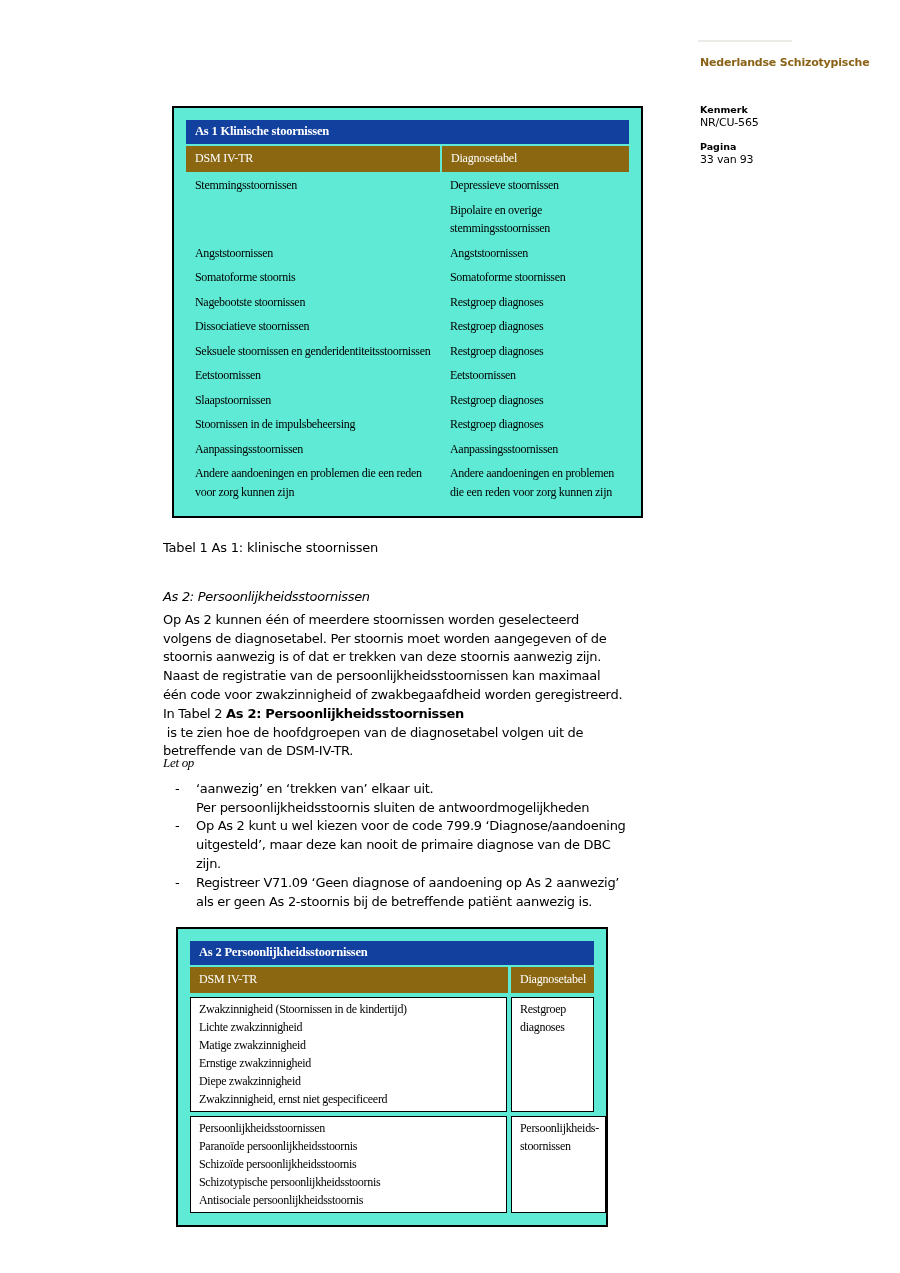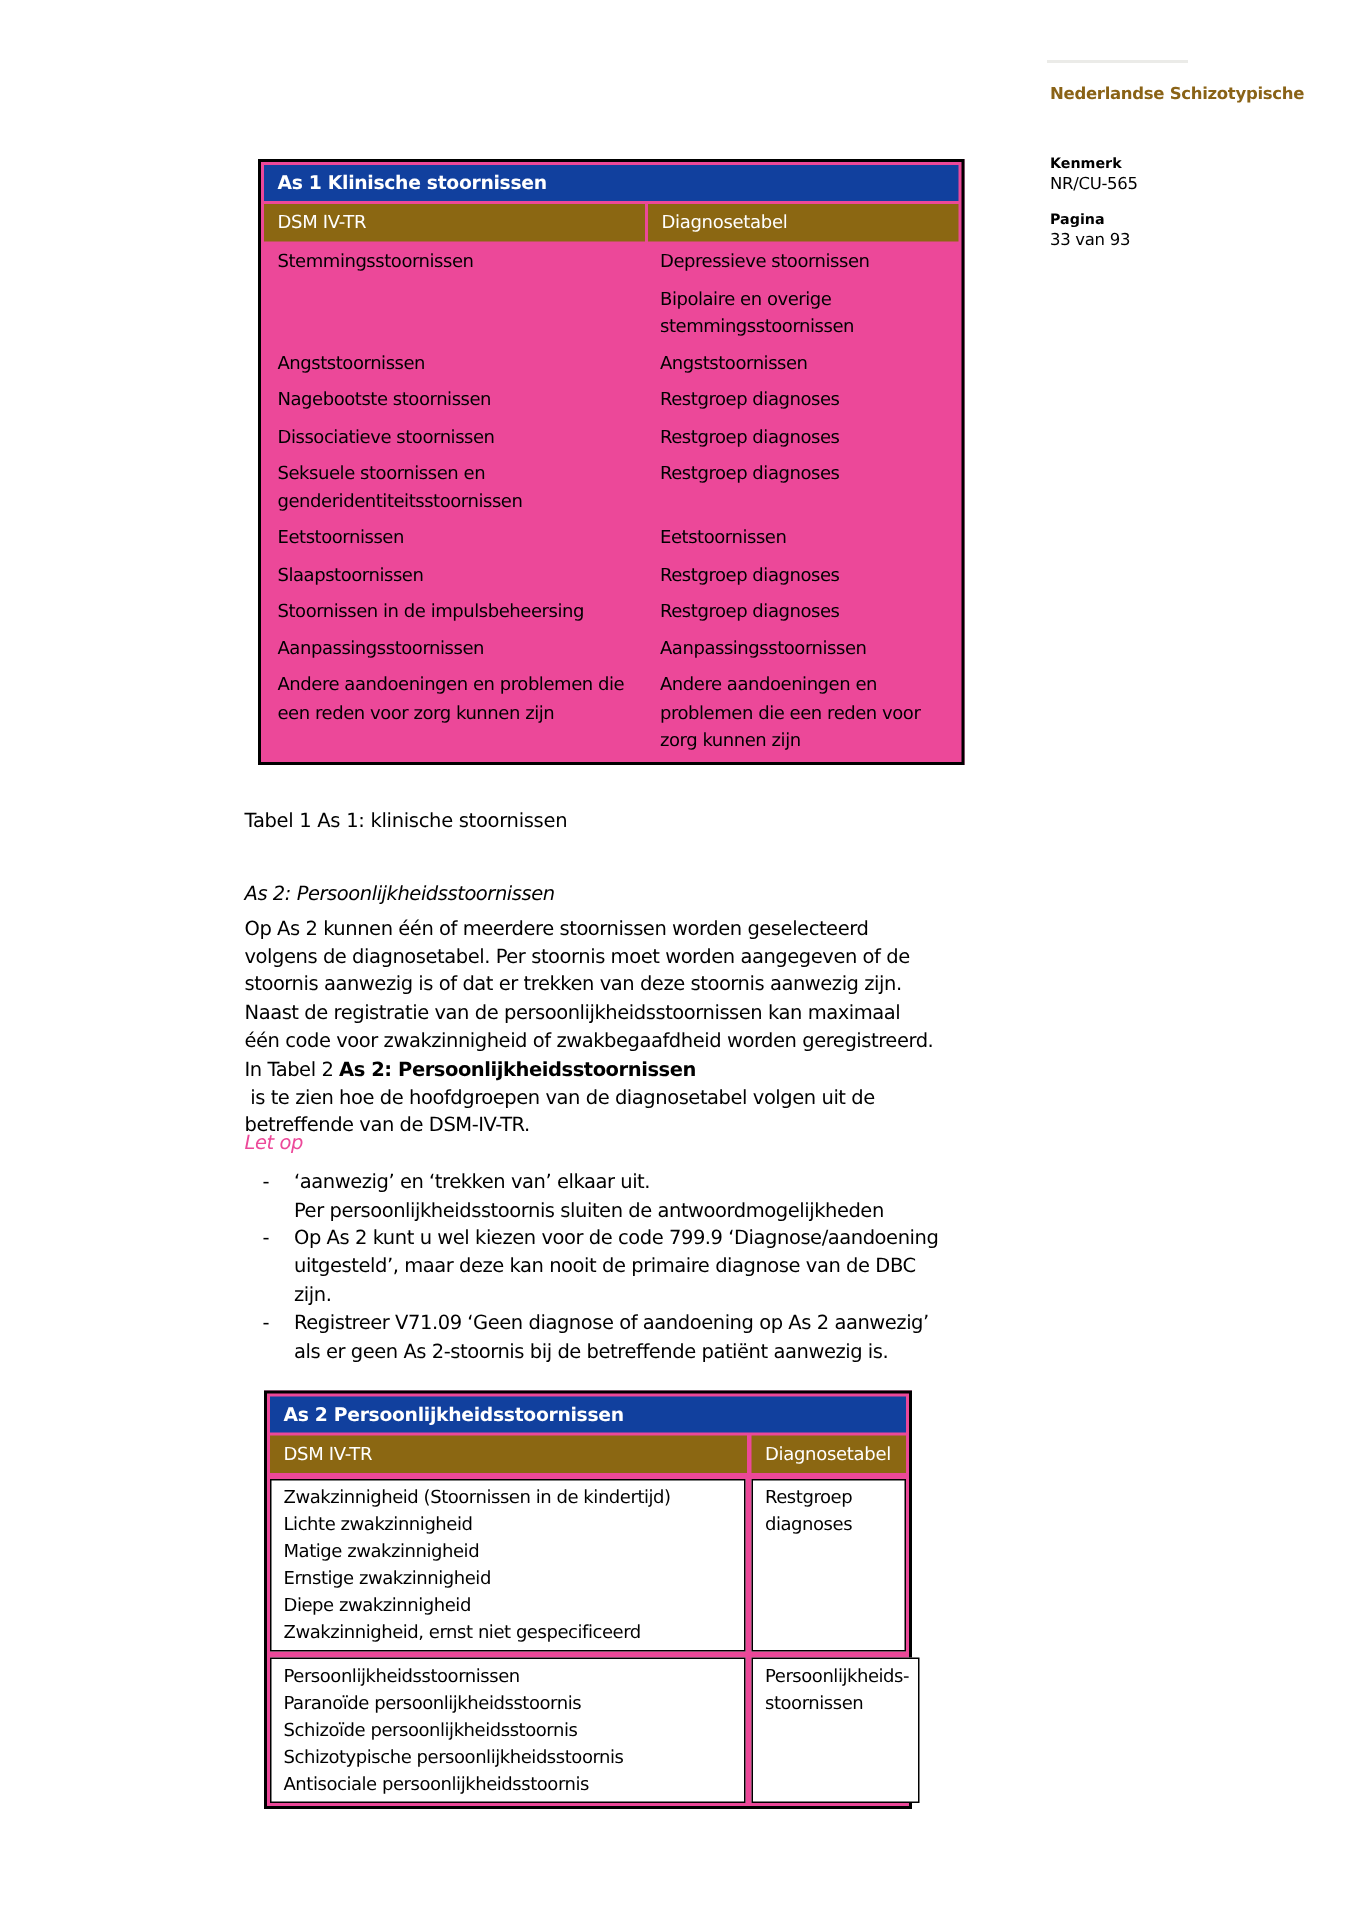--- a/index.html
+++ b/index.html
@@ -13,41 +13,41 @@
     font-family:"DejaVu Sans","Liberation Sans",sans-serif;color:#000;
     overflow:hidden;
   }
   
   .brand-rule{position:absolute;left:698px;top:40px;width:94px;height:2px;background:#ebebe8;}
   .brand{position:absolute;left:700px;top:56px;font-size:11px;font-weight:bold;color:var(--brand);letter-spacing:-0.2px;}
   .meta{position:absolute;left:700px;top:103px;}
   .meta-label{font-size:9.5px;font-weight:bold;line-height:13px;}
   .meta-value{font-size:11px;line-height:14px;margin-bottom:10px;letter-spacing:-0.2px;}
   
-  .tbl{position:absolute;background:#ec4899;border:2px solid #000;padding:2px;box-sizing:border-box;}
+  .tbl{position:absolute;background:#5eead4;border:2px solid #000;padding:12px;box-sizing:border-box;font-family:Liberation Serif, serif;}
   .t-title{background:var(--blue);color:#fff;font-weight:bold;font-size:12.5px;padding:4px 6px 5px 9px;letter-spacing:-0.2px;}
   .t-headrow{display:flex;margin-top:2px;}
   .t-headcell{background:var(--brown);color:#fff;font-size:12px;padding:5px 6px 6px 9px;box-sizing:border-box;letter-spacing:-0.2px;}
   
   #table1{left:172px;top:106px;width:471px;}
   #table1 .t-headcell.c1{flex:0 0 254px;margin-right:2px;}
   #table1 .t-headcell.c2{flex:1;}
   .t1-row{display:flex;}
   .t1-cell{font-size:12px;line-height:18.5px;letter-spacing:-0.3px;padding:3px 6px 3px 9px;box-sizing:border-box;}
   .t1-cell.c1{flex:0 0 256px;}
   .t1-cell.c2{flex:1;padding-left:8px;}
   .t1-body{padding-top:1px;}
   
   #caption1{position:absolute;left:163px;top:540px;font-size:13px;letter-spacing:-0.2px;}
   #section{position:absolute;left:163px;top:588px;font-size:13px;line-height:18.8px;letter-spacing:-0.3px;}
   .italic-h{font-style:italic;}
   #para-lines{margin-top:4px;}
   #para-lines div{white-space:pre;}
   #letop{position:absolute;left:163px;top:754px;font-size:13px;line-height:18.8px;letter-spacing:-0.3px;}
-  #letop .italic-h{color:#ec4899;margin-bottom:7px;}
+  #letop .italic-h{color:#000000;margin-bottom:7px;font-family:Liberation Serif, serif;}
   .bullet{position:relative;padding-left:33px;}
   .bullet .dash{position:absolute;left:12px;top:0;}
   .bullet div{white-space:pre;}
   
   #table2{left:176px;top:927px;width:432px;}
   #table2 .t-headcell.c1{flex:0 0 318px;margin-right:3px;}
   #table2 .t-headcell.c2{flex:1;}
   .t2-row{display:flex;margin-top:4px;}
   .t2-cell{border:1px solid #000;font-size:12px;line-height:18px;letter-spacing:-0.3px;padding:2px 6px 3px 8px;box-sizing:border-box;background:#fff;}
   .t2-cell.c1{flex:0 0 317px;margin-right:4px;}
@@ -76,20 +76,24 @@
         <div class="t1-cell c1">Stemmingsstoornissen</div>
         <div class="t1-cell c2">Depressieve stoornissen</div>
       </div>
       <div class="t1-row">
         <div class="t1-cell c1"></div>
         <div class="t1-cell c2">Bipolaire en overige stemmingsstoornissen</div>
       </div>
       <div class="t1-row">
         <div class="t1-cell c1">Angststoornissen</div>
         <div class="t1-cell c2">Angststoornissen</div>
+      </div>
+      <div class="t1-row">
+        <div class="t1-cell c1">Somatoforme stoornis</div>
+        <div class="t1-cell c2">Somatoforme stoornissen</div>
       </div>
       <div class="t1-row">
         <div class="t1-cell c1">Nagebootste stoornissen</div>
         <div class="t1-cell c2">Restgroep diagnoses</div>
       </div>
       <div class="t1-row">
         <div class="t1-cell c1">Dissociatieve stoornissen</div>
         <div class="t1-cell c2">Restgroep diagnoses</div>
       </div>
       <div class="t1-row">

